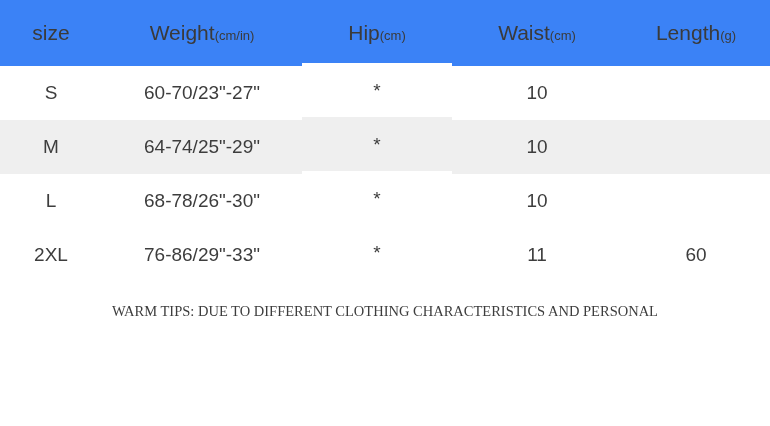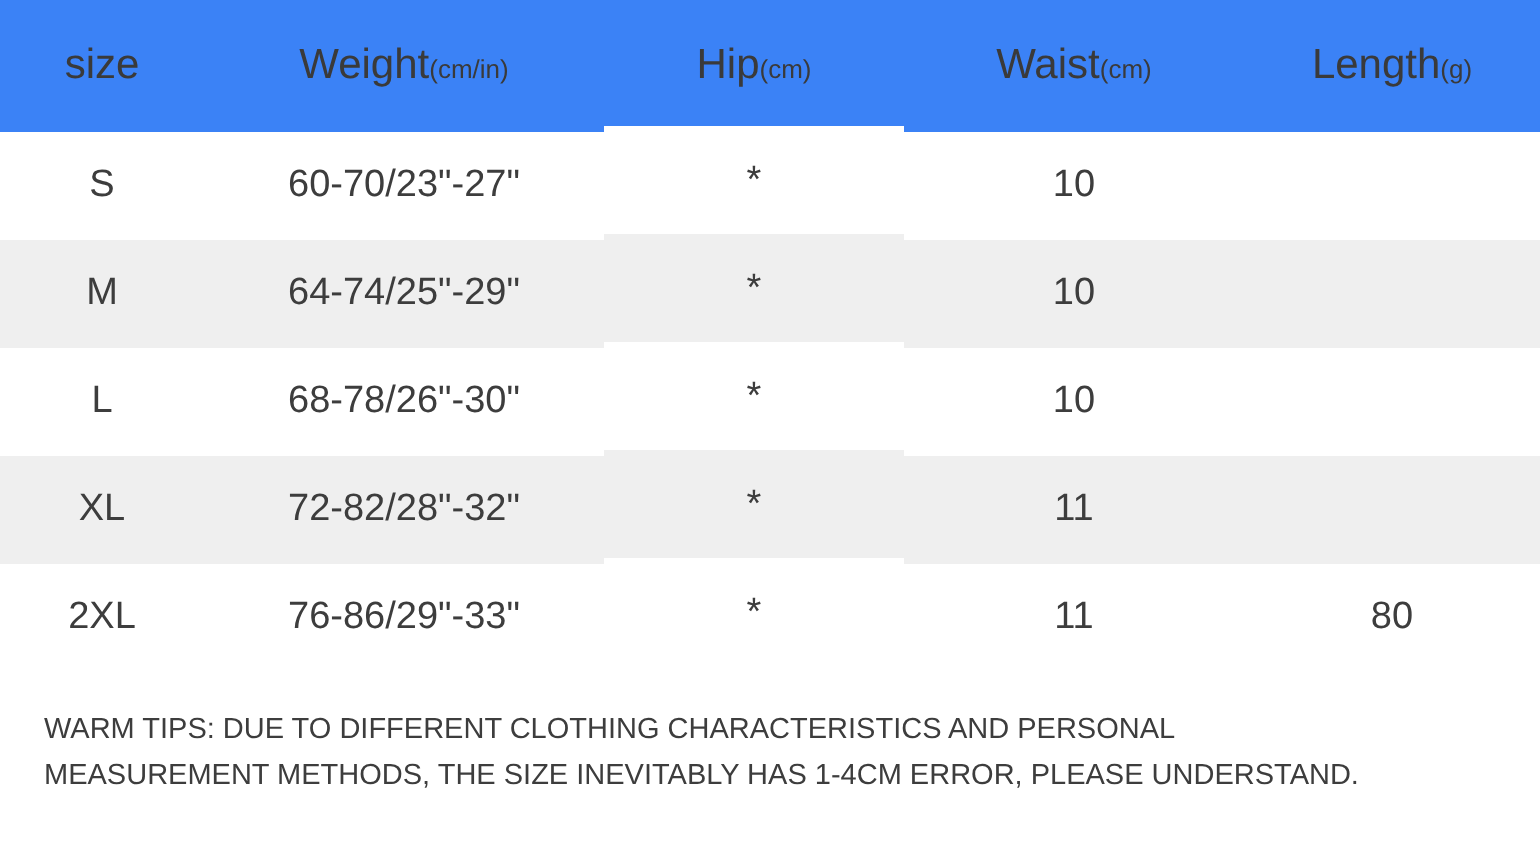--- a/index.html
+++ b/index.html
@@ -55,24 +55,26 @@
     position: relative;
     top: -3px;
   }
   .col-size   { width: 102px; }
   .col-waist  { width: 200px; }
   .col-hip    { width: 150px; }
   .col-length { width: 170px; }
   .col-weight { width: 148px; }
   .tips {
     margin-top: 18px;
+    text-align: center;
     font-size: 14.5px;
     color: #3d3d3d;
     line-height: 1.6;
     padding: 0 22px;
+    font-family: Liberation Serif, serif;
   }
   .tips div {
     white-space: nowrap;
   }
 </style>
 </head>
 <body>
 
 <table class="size-table">
   <colgroup>
@@ -108,34 +110,26 @@
     </tr>
 
     <tr class="body-row row-odd">
       <td>L</td>
       <td>68-78/26"-30"</td>
       <td class="star">*</td>
       <td>10</td>
       <td></td>
     </tr>
 
-    <tr class="body-row row-even">
-      <td>XL</td>
-      <td>72-82/28"-32"</td>
-      <td class="star">*</td>
-      <td>11</td>
-      <td></td>
-    </tr>
 
     <tr class="body-row row-odd">
       <td>2XL</td>
       <td>76-86/29"-33"</td>
       <td class="star">*</td>
       <td>11</td>
-      <td>80</td>
+      <td>60</td>
     </tr>
   </tbody>
 </table>
 
 <div class="tips">
   <div>WARM TIPS: DUE TO DIFFERENT CLOTHING CHARACTERISTICS AND PERSONAL</div>
-  <div>MEASUREMENT METHODS, THE SIZE INEVITABLY HAS 1-4CM ERROR, PLEASE UNDERSTAND.</div>
 </div>
 
 </body></html>

